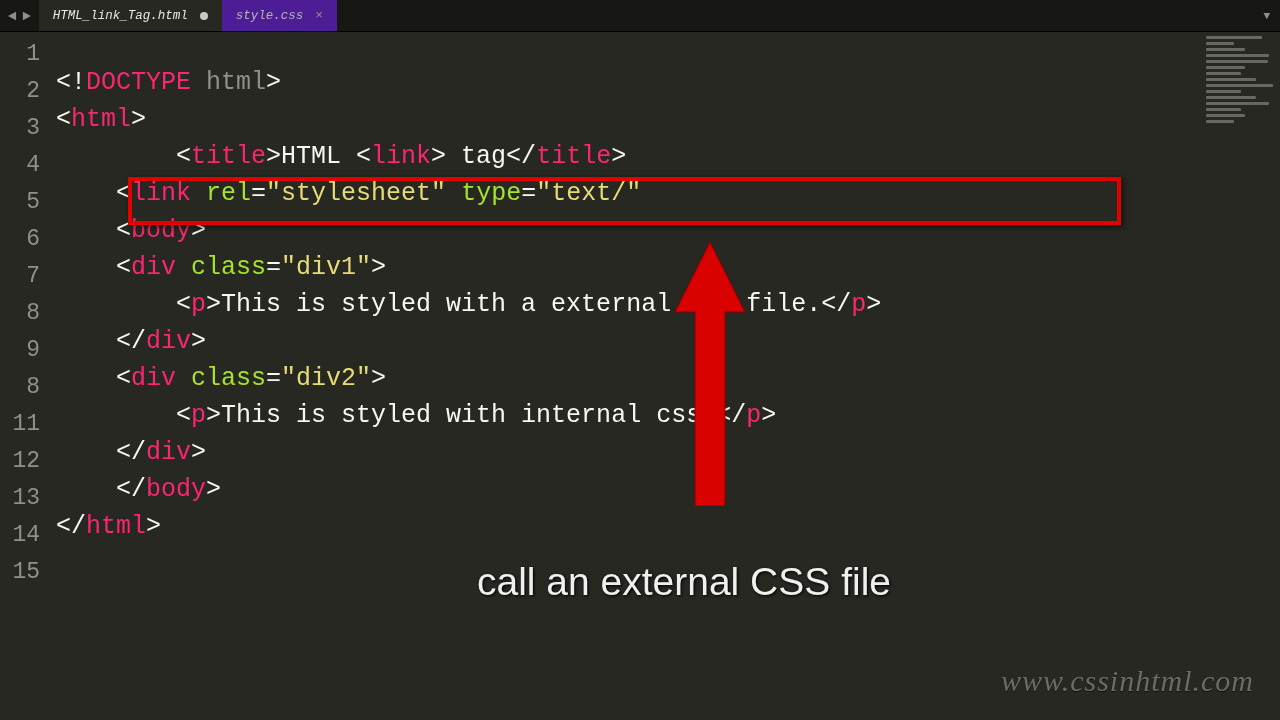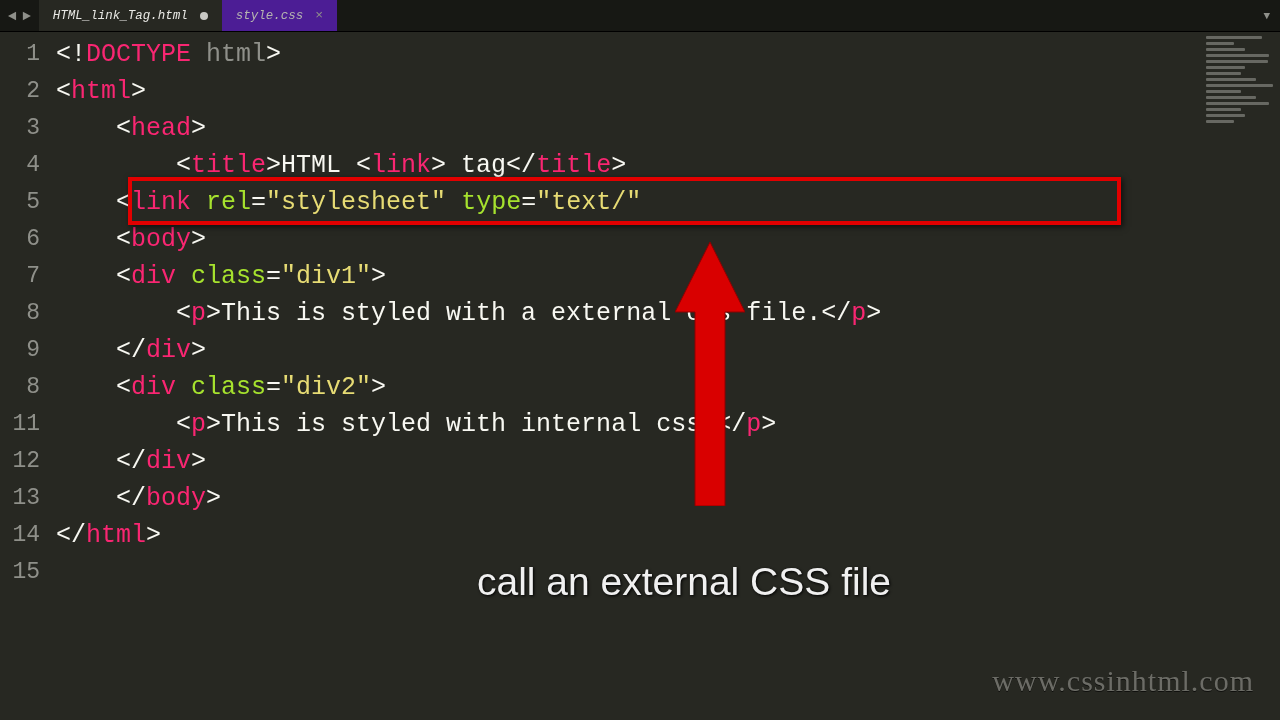--- a/index.html
+++ b/index.html
@@ -10,31 +10,31 @@
   .tabs { display:flex; height:100%; }
   .tab { display:flex; align-items:center; padding:0 14px 0 14px; font-size:12.5px; color:#b5b5b0; height:100%; gap:12px;font-style:italic; }
   .tab.active { background:#272822; color:#e8e8e4; }
   .tab:not(.active){ background:#4c1d95; }
   .closex { font-size:13px; color:#8f908a; }
   .dirty-dot { width:8px; height:8px; border-radius:50%; background:#c9c9c4; display:inline-block; }
   .topbar-right { margin-left:auto; color:#8f908a; font-size:11px; padding:0 10px; }
   .editor { display:flex; height:688px; }
   .gutter { width:56px; background:#272822; padding-top:4px; }
   .lnum { color:#8f908a; text-align:right; padding-right:16px; height:37px; line-height:37px; font-size:23px; }
-  .code { flex:1; padding-top:4px; color:#f8f8f2; position:relative; }
+  .code { flex:1; padding-top:4px; color:#f8f8f2; position:relative;margin-top:28px; }
   .ln { height:37px; line-height:37px; white-space:pre; font-size:25px; }
   .col-white { color:#f8f8f2; }
   .col-pink  { color:#f92672; }
   .col-green { color:#a6e22e; }
   .col-yellow{ color:#e6db74; }
   .col-gray  { color:#8f908a; }
   .hl-box { position:absolute; border:4px solid #e20000; top:177px; left:128px; width:993px; height:48px; pointer-events:none; box-shadow: 2px 2px 6px rgba(0,0,0,0.6); }
   .big-arrow { position:absolute; left:675px; top:242px; width:70px; height:264px; }
   .caption { position:absolute; left:0; width:1280px; top:560px; text-align:center; color:#f0f0f0; font-family:Arial,Helvetica,sans-serif; font-size:39px; text-shadow:1px 1px 3px #000;margin-left:44px; }
-  .watermark { position:absolute; right:26px; bottom:22px; color:#9a9a94; opacity:0.6; font-family:Georgia,'Times New Roman',serif; font-size:30px; letter-spacing:1px; text-shadow:0 1px 0 #000; }
+  .watermark { position:absolute; right:26px; bottom:22px; color:#9a9a94; opacity:0.6; font-family:Georgia,'Times New Roman',serif; font-style:italic; font-size:30px; letter-spacing:1px; text-shadow:0 1px 0 #000; }
   .minimap { position:absolute; top:36px; right:4px; width:70px; height:90px; opacity:0.4; display:flex; flex-direction:column; gap:3px; }
   .minimap div { height:3px; background:#c8c8c2; border-radius:1px; }
 </style>
 </head>
 <body>
 
 <div class="topbar">
   <div class="nav-arrows">
     <span class="nav-arrow">◄</span>
     <span class="nav-arrow">►</span>
@@ -66,21 +66,20 @@
     <div class="lnum">8</div>
     <div class="lnum">11</div>
     <div class="lnum">12</div>
     <div class="lnum">13</div>
     <div class="lnum">14</div>
     <div class="lnum">15</div>
   </div>
   <div class="code">
     <div class="ln"><span class="col-white">&lt;!</span><span class="col-pink">DOCTYPE</span><span class="col-gray"> html</span><span class="col-white">&gt;</span></div>
     <div class="ln"><span class="col-white">&lt;</span><span class="col-pink">html</span><span class="col-white">&gt;</span></div>
-    <div class="ln"><span class="col-white">    &lt;</span><span class="col-pink">head</span><span class="col-white">&gt;</span></div>
     <div class="ln"><span class="col-white">        &lt;</span><span class="col-pink">title</span><span class="col-white">&gt;</span><span class="col-white">HTML &lt;</span><span class="col-pink">link</span><span class="col-white">&gt; tag</span><span class="col-white">&lt;/</span><span class="col-pink">title</span><span class="col-white">&gt;</span></div>
     <div class="ln"><span class="col-white">    &lt;</span><span class="col-pink">link</span><span class="col-white"> </span><span class="col-green">rel</span><span class="col-white">=</span><span class="col-yellow">"stylesheet"</span><span class="col-white"> </span><span class="col-green">type</span><span class="col-white">=</span><span class="col-yellow">"text/"</span></div>
     <div class="ln"><span class="col-white">    &lt;</span><span class="col-pink">body</span><span class="col-white">&gt;</span></div>
     <div class="ln"><span class="col-white">    &lt;</span><span class="col-pink">div</span><span class="col-white"> </span><span class="col-green">class</span><span class="col-white">=</span><span class="col-yellow">"div1"</span><span class="col-white">&gt;</span></div>
     <div class="ln"><span class="col-white">        &lt;</span><span class="col-pink">p</span><span class="col-white">&gt;</span><span class="col-white">This is styled with a external css file.</span><span class="col-white">&lt;/</span><span class="col-pink">p</span><span class="col-white">&gt;</span></div>
     <div class="ln"><span class="col-white">    &lt;/</span><span class="col-pink">div</span><span class="col-white">&gt;</span></div>
     <div class="ln"><span class="col-white">    &lt;</span><span class="col-pink">div</span><span class="col-white"> </span><span class="col-green">class</span><span class="col-white">=</span><span class="col-yellow">"div2"</span><span class="col-white">&gt;</span></div>
     <div class="ln"><span class="col-white">        &lt;</span><span class="col-pink">p</span><span class="col-white">&gt;</span><span class="col-white">This is styled with internal css.</span><span class="col-white">&lt;/</span><span class="col-pink">p</span><span class="col-white">&gt;</span></div>
     <div class="ln"><span class="col-white">    &lt;/</span><span class="col-pink">div</span><span class="col-white">&gt;</span></div>
     <div class="ln"><span class="col-white">    &lt;/</span><span class="col-pink">body</span><span class="col-white">&gt;</span></div>

